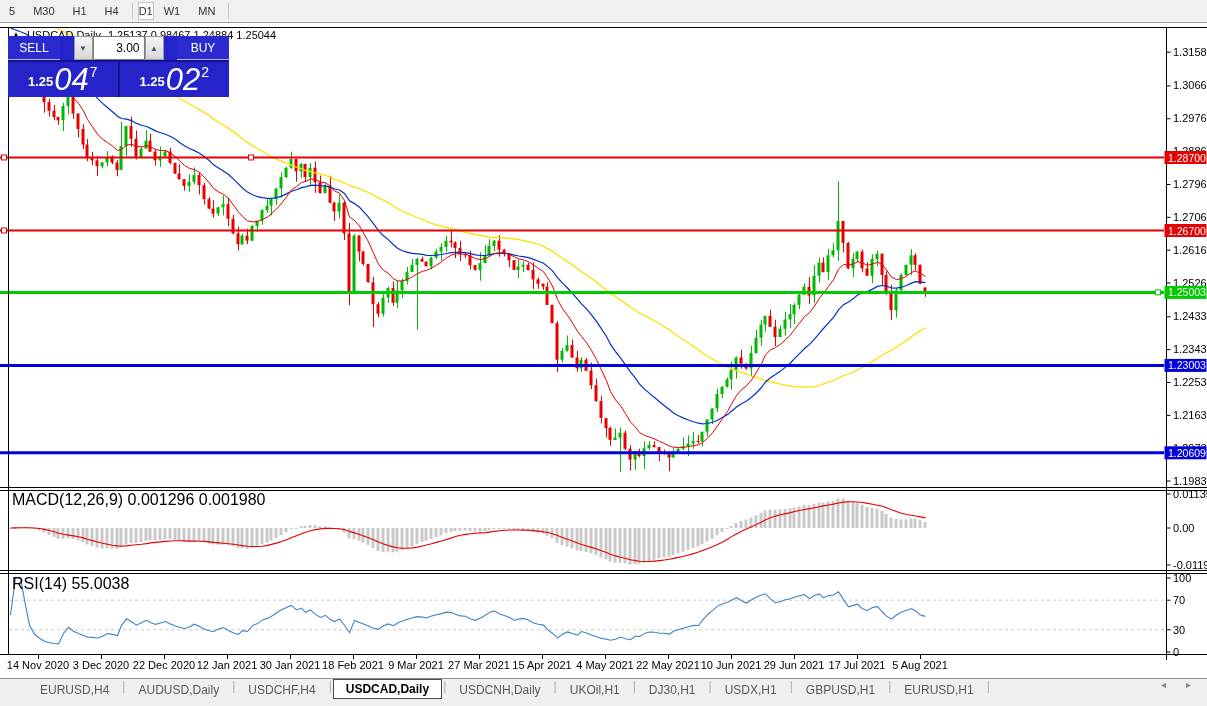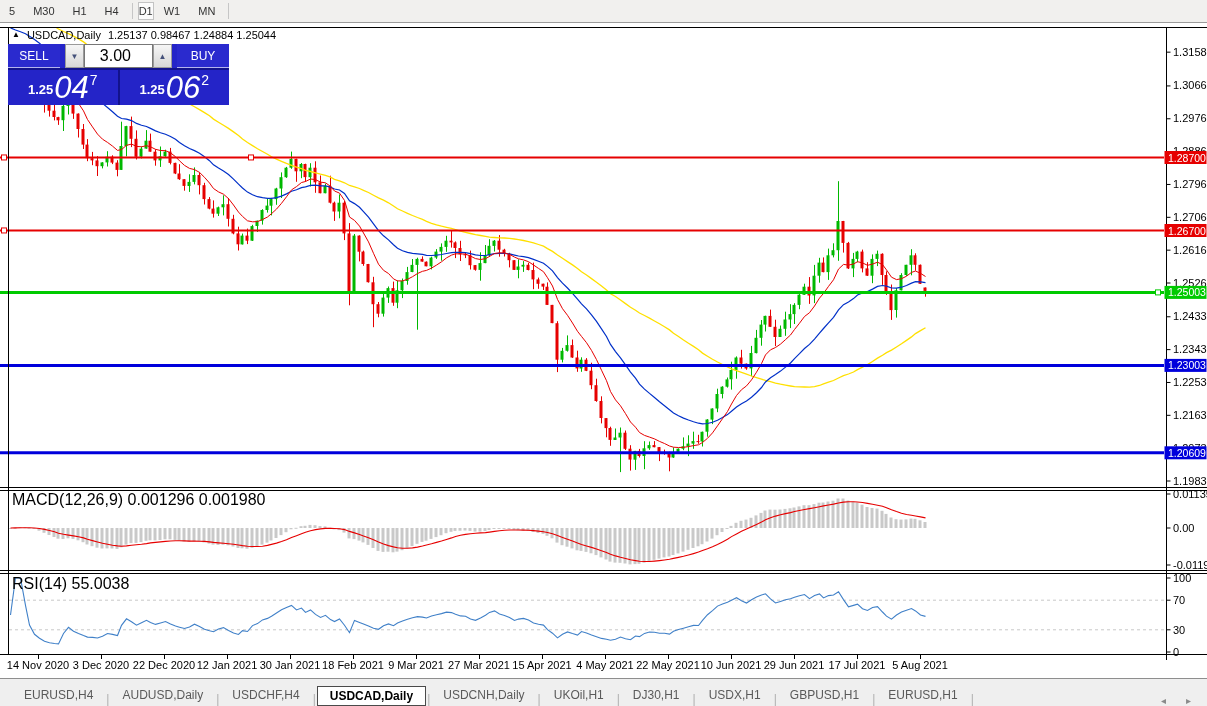--- a/index.html
+++ b/index.html
@@ -11,42 +11,42 @@
   .tfbtn{padding:3px 8px;margin:0 1px;cursor:pointer;}
   .tfbtn.active{background:#fbfbfb;border:1px solid #c3c3c3;padding:2px 0;}
   .tbsep{width:1px;height:16px;background:#c6c6c6;margin:0 4px;}
   
   #chart-svg{position:absolute;top:0;left:0;}
   
   #chart-title{position:absolute;top:29px;left:12px;font-size:11px;color:#000;
                display:flex;gap:7px;align-items:center;white-space:nowrap;}
   #chart-title .tri{font-size:8px;line-height:1;}
   
-  #trade-panel{position:absolute;left:8px;top:44px;width:221px;height:61px;background:#1a1aa8;
+  #trade-panel{position:absolute;left:8px;top:36px;width:221px;height:61px;background:#1a1aa8;
                display:flex;flex-direction:column;color:#fff;}
   .tp-row1{height:24px;display:flex;align-items:stretch;background:#2424c8;}
   .tp-btn{width:52px;color:#fff;font-size:12px;display:flex;align-items:center;justify-content:center;
           border-bottom:1px solid rgba(255,255,255,.65);cursor:pointer;background:#2a2ace;}
   .tp-gap{flex:1;}
   .tp-spin{width:17px;background:linear-gradient(#f6f6f6,#d7d7d7);border:1px solid #9a9a9a;color:#44517a;
            font-size:8px;display:flex;align-items:center;justify-content:center;cursor:pointer;}
-  .tp-field{width:46px;background:#fff;border:1px solid #777;font-size:16px;color:#000;
-            display:flex;align-items:center;justify-content:flex-end;padding-right:21px;}
+  .tp-field{width:46px;background:#fff;border:1px solid #777;font-size:12px;color:#000;
+            display:flex;align-items:center;justify-content:flex-end;padding-right:4px;}
   .tp-row2{flex:1;display:flex;gap:2px;background:#12128c;padding-top:2px;}
   .tp-price{flex:1;background:#2424c8;display:flex;align-items:flex-end;justify-content:center;
             padding-bottom:4px;cursor:pointer;}
   .tp-small{font-size:13px;font-weight:bold;margin-bottom:4px;}
   .tp-big{font-size:31px;line-height:.85;margin:0 1px;font-style:italic;}
   .tp-sup{font-size:14px;margin-bottom:13px;}
   
   .pane-label{position:absolute;left:12px;font-size:16px;color:#000;white-space:nowrap;}
   
   #tabbar{position:absolute;left:0;top:678px;width:1207px;height:28px;background:#efefef;
-          border-top:1px solid #8e8e8e;display:flex;align-items:flex-end;font-size:12px;color:#5a5a5a;
-          padding-left:12px;box-sizing:border-box;}
+          border-top:1px solid #8e8e8e;display:flex;align-items:flex-start;font-size:12px;color:#5a5a5a;
+          padding-left:28px;box-sizing:border-box;}
   .tab{padding:4px 12px;white-space:nowrap;cursor:pointer;}
   .tab.active{background:#fff;border:1px solid #4a4a4a;color:#000;font-weight:bold;padding:2px 12px;}
   .tabdiv{color:#b0b0b0;margin:0 1px;}
   #tab-arrows{margin-left:auto;margin-right:16px;color:#8a8a8a;font-size:10px;display:flex;gap:20px;}
   #tab-arrows span{cursor:pointer;}
 </style>
 </head>
 <body>
 
 <div id="toolbar">
@@ -782,21 +782,21 @@
     <div class="tp-btn">BUY</div>
   </div>
   <div class="tp-row2">
     <div class="tp-price">
       <span class="tp-small">1.25</span>
       <span class="tp-big">04</span>
       <span class="tp-sup">7</span>
     </div>
     <div class="tp-price">
       <span class="tp-small">1.25</span>
-      <span class="tp-big">06</span>
+      <span class="tp-big">02</span>
       <span class="tp-sup">2</span>
     </div>
   </div>
 </div>
 
 <div class="pane-label" style="top:491px;">MACD(12,26,9) 0.001296 0.001980</div>
 <div class="pane-label" style="top:575px;">RSI(14) 55.0038</div>
 
 <div id="tabbar">
     <div class="tab">EURUSD,H4</div>

